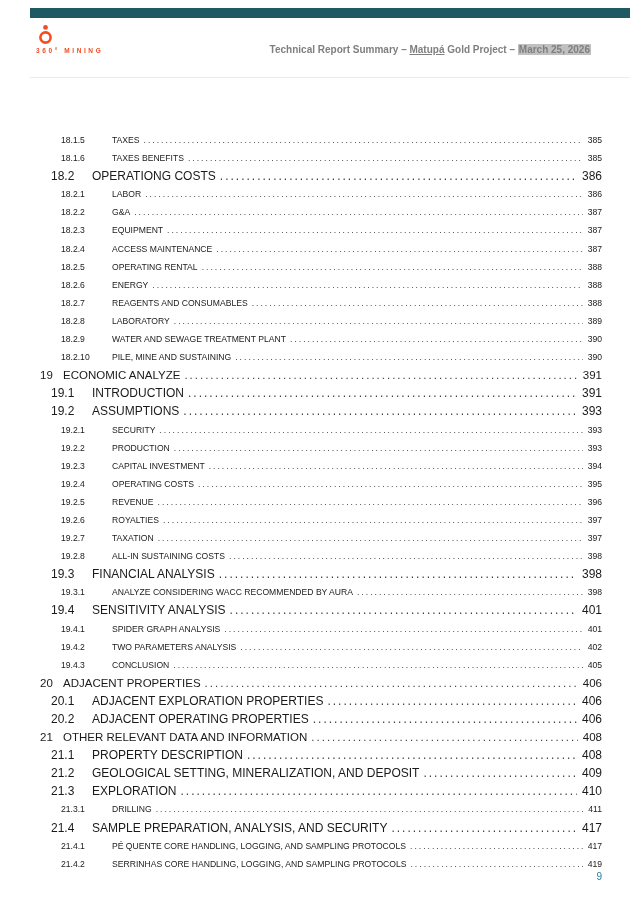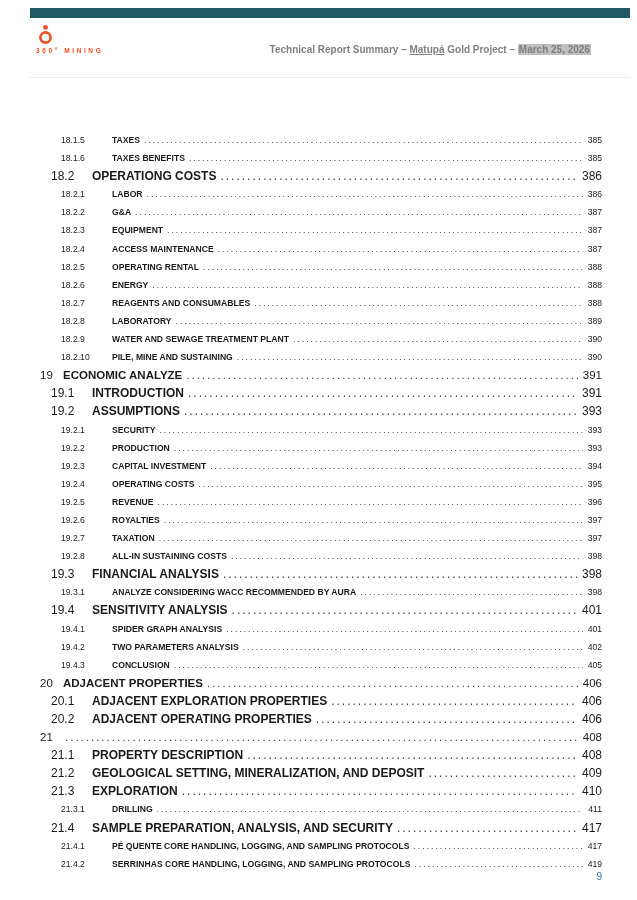--- a/index.html
+++ b/index.html
@@ -19,21 +19,21 @@
   
   .header-title{position:absolute;top:44px;right:46px;font-size:10px;font-weight:bold;color:var(--header-text,#7f7f7f);white-space:nowrap;}
   .header-title .inserted{text-decoration:underline;}
   .header-title .highlight{background:var(--date-highlight,#c0c0c0);padding:0 1px;}
   .header-rule{position:absolute;top:77px;left:30px;width:600px;border-top:1px solid #ececec;}
 
   
   .toc{position:absolute;top:108px;left:40px;width:562px;color:var(--toc-text,#1a1a1a);margin-top:23px;}
   .toc-row{display:flex;align-items:baseline;height:18.1px;line-height:18.1px;white-space:nowrap;}
   .toc-num{flex:none;}
-  .toc-title{flex:none;padding-right:2px;font-weight:bold;}
+  .toc-title{flex:none;padding-right:2px;}
   .toc-leader{flex:1 1 auto;overflow:hidden;margin:0 2px;color:#3a3a3a;}
   .toc-leader::after{content:"..................................................................................................................................................................................................................................................................";letter-spacing:2px;}
   .toc-page{flex:none;padding-left:3px;}
 
   .level-1{font-size:11.5px;}
   .level-1 .toc-num{width:23px;}
   .level-2{font-size:12px;padding-left:11px;}
   .level-2 .toc-num{width:41px;}
   .level-3{font-size:8.6px;padding-left:21px;}
   .level-3 .toc-num{width:51px;}
@@ -259,20 +259,21 @@
     <span class="toc-page">406</span>
   </div>
       <div class="toc-row level-2">
     <span class="toc-num">20.2</span>
     <span class="toc-title">ADJACENT OPERATING PROPERTIES</span>
     <span class="toc-leader"></span>
     <span class="toc-page">406</span>
   </div>
       <div class="toc-row level-1">
     <span class="toc-num">21</span>
+    <span class="toc-title">OTHER RELEVANT DATA AND INFORMATION</span>
     <span class="toc-leader"></span>
     <span class="toc-page">408</span>
   </div>
       <div class="toc-row level-2">
     <span class="toc-num">21.1</span>
     <span class="toc-title">PROPERTY DESCRIPTION</span>
     <span class="toc-leader"></span>
     <span class="toc-page">408</span>
   </div>
       <div class="toc-row level-2">

